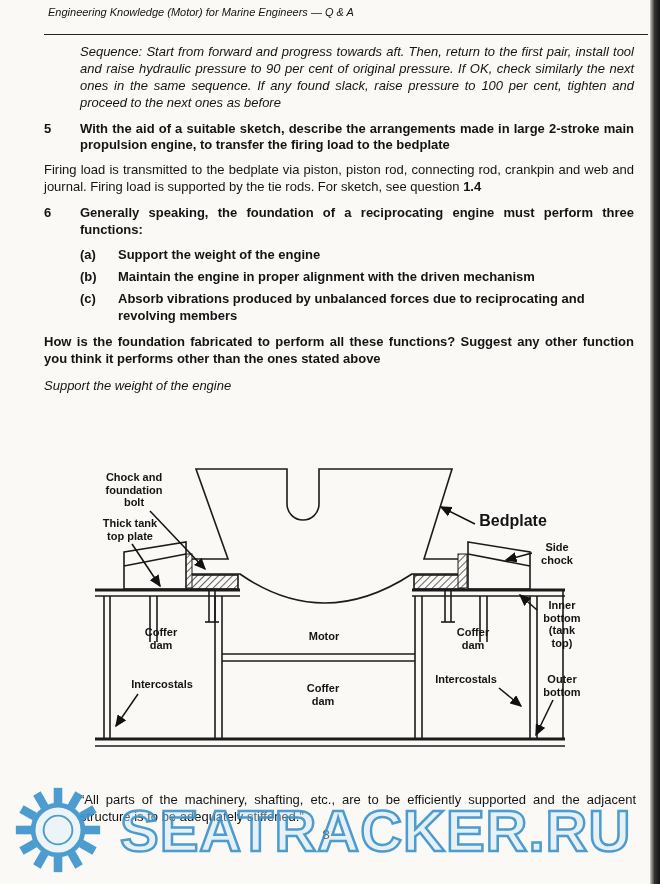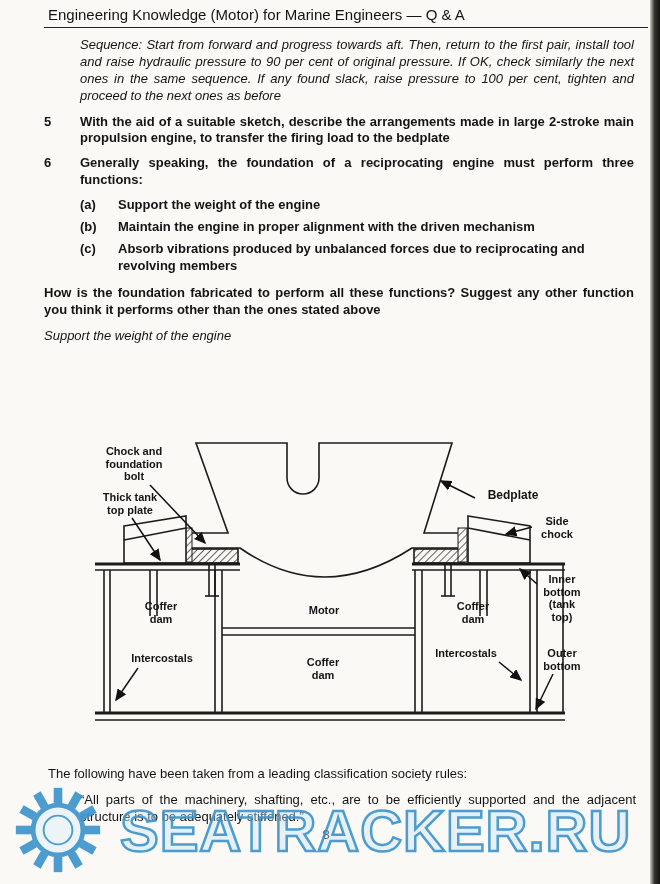--- a/index.html
+++ b/index.html
@@ -3,39 +3,39 @@
 <meta charset="utf-8">
 <style>
   * { box-sizing: border-box; }
   html,body { margin:0; padding:0; }
   body {
     width:660px; height:884px; overflow:hidden; position:relative;
     background:#faf9f6; color:#141414;
     font-family:"Liberation Sans", sans-serif; font-size:13px;
   }
   .content { padding:6px 26px 0 44px; position:relative; }
-  .header-line { font-size:15px; padding-left:4px; margin-bottom:4px; }
+  .header-line { font-style:italic; font-size:11px; padding-left:4px; margin-bottom:16px; }
   .header-rule { border-top:1.5px solid #222; margin:0 -14px 9px 0; }
   .bullet-row { display:flex; align-items:flex-start; margin-bottom:11px; }
   .bullet-sq { width:7px; height:7px; background:#141414; margin:5px 25px 0 3px; flex:none; }
   p { margin:0 0 9px 0; line-height:1.3; }
   .indent { margin-left:36px;font-style:italic; }
   .just { text-align:justify; }
   .q-row { display:flex; font-weight:bold; line-height:1.3; margin-bottom:8px; }
   .q-num { width:36px; flex:none; }
   .q-text { flex:1; text-align:justify; }
   .li-row { display:flex; margin-left:36px; font-weight:bold; line-height:1.3; margin-bottom:5px; }
   .li-label { width:38px; flex:none; }
   .li-text { flex:1; }
   .bold-q { font-weight:bold; margin:10px 0; text-align:justify; }
   .italic-heading { font-style:italic; margin-bottom:0; }
-  .diagram { position:absolute; top:428px; left:0; width:660px; height:322px; }
+  .diagram { position:absolute; top:454px; left:0; width:660px; height:322px; }
   .diagram svg { position:absolute; top:0; left:0; }
   .dlabel { position:absolute; font-weight:bold; font-size:11px; line-height:12.5px; text-align:center; }
-  .dlabel.big { font-size:12px; }
+  .dlabel.big { font-size:16px; }
   .closing { position:absolute; top:766px; left:48px; right:26px; }
   .quote { position:absolute; top:792px; left:80px; right:24px; text-align:justify; line-height:1.3; }
   .page-num { position:absolute; top:827px; left:0; width:652px; text-align:center; }
   .watermark { position:absolute; top:779px; left:0; width:660px; height:102px;
     display:flex; align-items:center; opacity:0.92; pointer-events:none; }
   .sun-svg { width:92px; height:92px; margin-left:12px; flex:none; }
   .wm-text {
     font-weight:bold; font-size:58px; letter-spacing:1px; white-space:nowrap;
     color:rgba(199,227,246,0.42); -webkit-text-stroke:2.5px #3e95cd; margin-left:16px;
   }
@@ -52,20 +52,21 @@
     <div class="header-rule"></div>
 
 
     <p class="indent just">Sequence:  Start from forward and progress towards aft. Then, return to the first pair, install tool and raise hydraulic pressure to 90 per cent of original pressure. If OK, check similarly the next ones in the same sequence. If any found slack, raise pressure to 100 per cent, tighten and proceed to the next ones as before</p>
 
     <div class="q-row">
       <span class="q-num">5</span>
       <span class="q-text">With the aid of a suitable sketch, describe the arrangements made in large 2-stroke main propulsion engine, to transfer the firing load to the bedplate</span>
     </div>
 
+    <p class="just"><span>Firing load is transmitted to the bedplate via piston, piston rod, connecting rod, crankpin and web and journal. Firing load is supported by the tie rods. For sketch, see question </span><b>1.4</b></p>
 
     <div class="q-row">
       <span class="q-num">6</span>
       <span class="q-text">Generally speaking, the foundation of a reciprocating engine must perform three functions:</span>
     </div>
 
     <div class="li-row">
       <span class="li-label">(a)</span>
       <span class="li-text">Support the weight of the engine</span>
     </div>
@@ -161,21 +162,20 @@
     <div class="dlabel" style="left:539px; top:145px; width:46px;">Inner bottom (tank top)</div>
     <div class="dlabel" style="left:135px; top:172px; width:52px;">Coffer dam</div>
     <div class="dlabel" style="left:297px; top:176px; width:54px;">Motor</div>
     <div class="dlabel" style="left:447px; top:172px; width:52px;">Coffer dam</div>
     <div class="dlabel" style="left:122px; top:224px; width:80px;">Intercostals</div>
     <div class="dlabel" style="left:296px; top:228px; width:54px;">Coffer dam</div>
     <div class="dlabel" style="left:426px; top:219px; width:80px;">Intercostals</div>
     <div class="dlabel" style="left:537px; top:219px; width:50px;">Outer bottom</div>
   </div>
 
-  <p class="closing">The following have been taken from a leading classification society rules:</p>
   <p class="quote">“All parts of the machinery, shafting, etc., are to be efficiently supported and the adjacent structure is to be adequately stiffened.”</p>
   <div class="page-num">8</div>
 
   <div class="watermark">
     <svg class="sun-svg" viewBox="0 0 96 96">
       <g stroke="#3e95cd" fill="none">
         <g stroke-width="9">
           <line x1="76" y1="48" x2="92" y2="48"></line>
           <line x1="72.2" y1="62" x2="86.1" y2="70"></line>
           <line x1="62" y1="72.2" x2="70" y2="86.1"></line>

